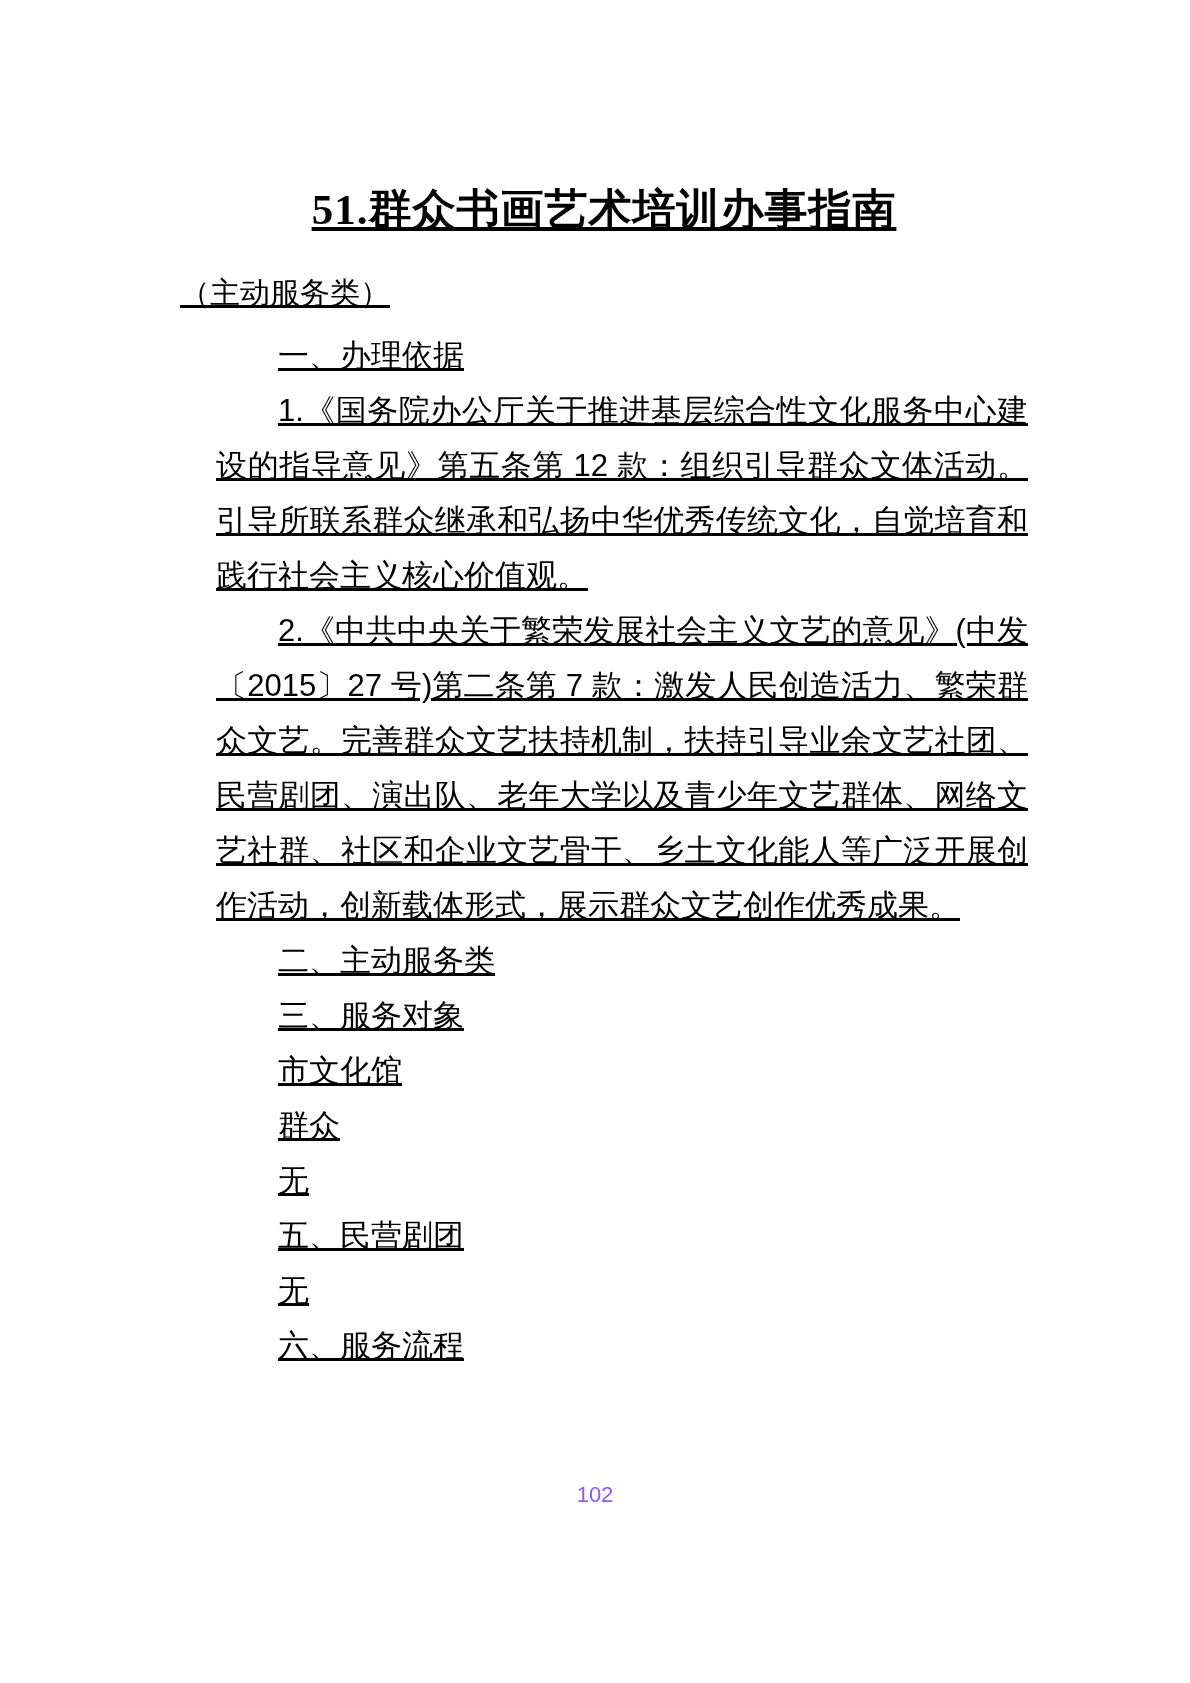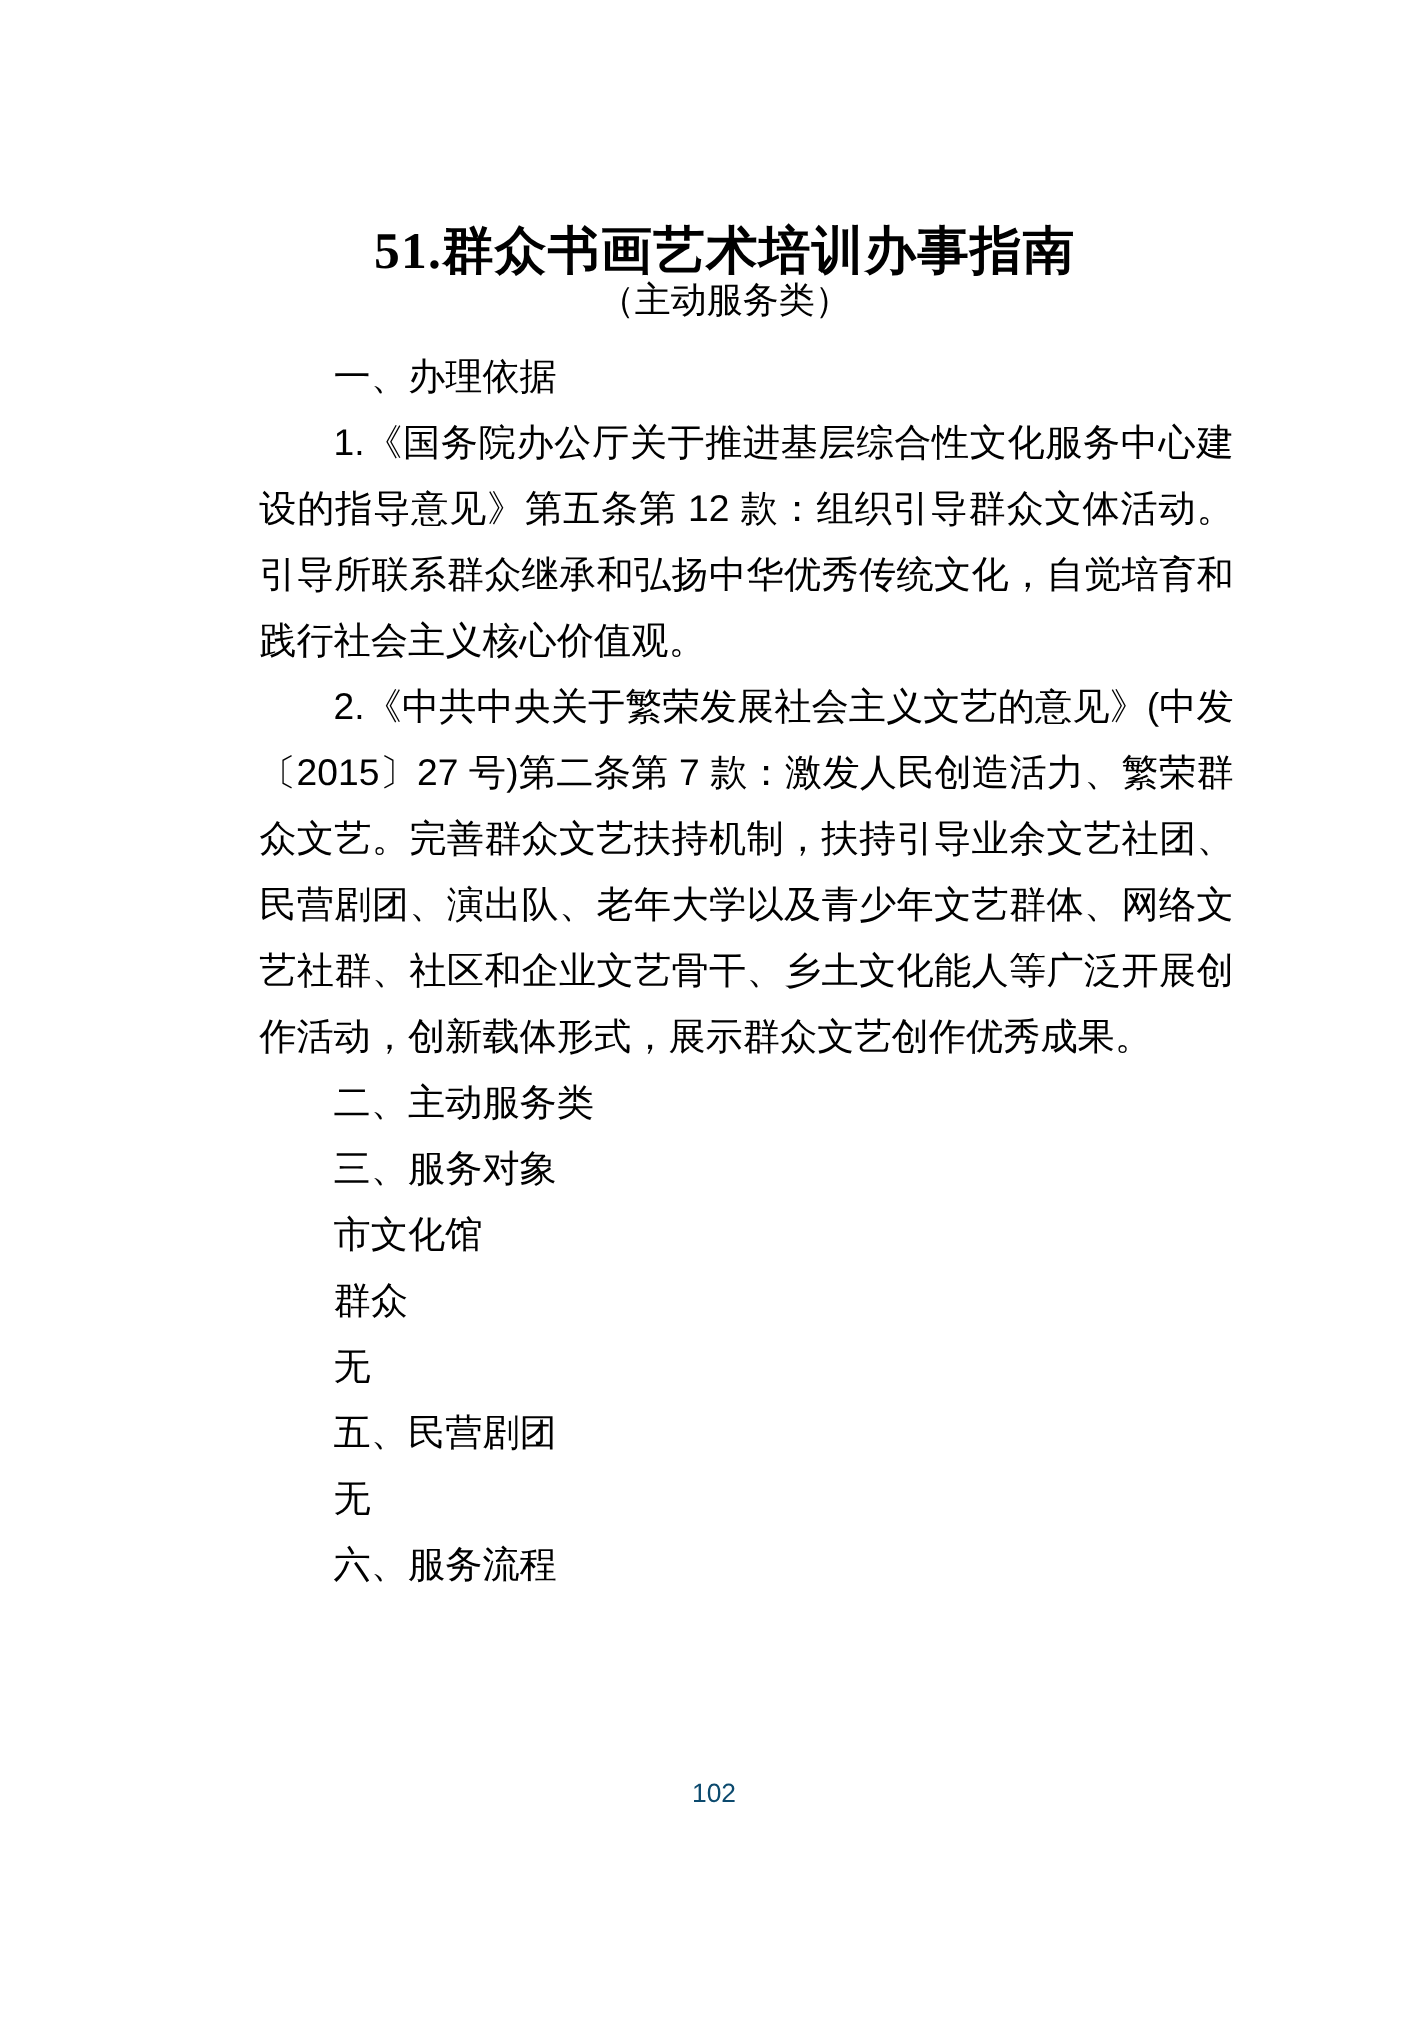--- a/index.html
+++ b/index.html
@@ -9,35 +9,36 @@
   }
   .page {
     position: relative;
     width: 1190px;
     height: 1683px;
     background: #ffffff;
     box-sizing: border-box;
     padding: 186px 162px 0 180px;
     color: #000000;
     overflow: hidden;
+    text-decoration: underline;
   }
   .doc-title {
     font-family: "Liberation Serif", "DejaVu Serif", serif;
     font-weight: 700;
     font-size: 43px;
     line-height: 48px;
     text-align: center;
     letter-spacing: 1px;
     white-space: nowrap;
   }
   .doc-subtitle {
     font-family: "Liberation Sans", "DejaVu Sans", sans-serif;
     font-size: 30px;
     line-height: 34px;
-    text-align: center;
+    margin-top: 42px;
   }
   .doc-body {
     margin-top: 18px;
     font-family: "Liberation Sans", "DejaVu Sans", sans-serif;
     font-size: 31px;
     line-height: 55px;
     color: #000000;
     margin-left: 36px;
   }
   .doc-body .line,
@@ -52,21 +53,21 @@
   }
   .page-number {
     position: absolute;
     left: 0;
     right: 0;
     top: 1482px;
     text-align: center;
     font-family: "Liberation Sans", "DejaVu Sans", sans-serif;
     font-size: 22px;
     line-height: 26px;
-    color: #0c4a6e;
+    color: #8b5cf6;
   }
 </style>
 </head>
 <body>
 
 <div class="page">
 
   <div class="doc-title">51.群众书画艺术培训办事指南</div>
 
   <div class="doc-subtitle">（主动服务类）</div>

